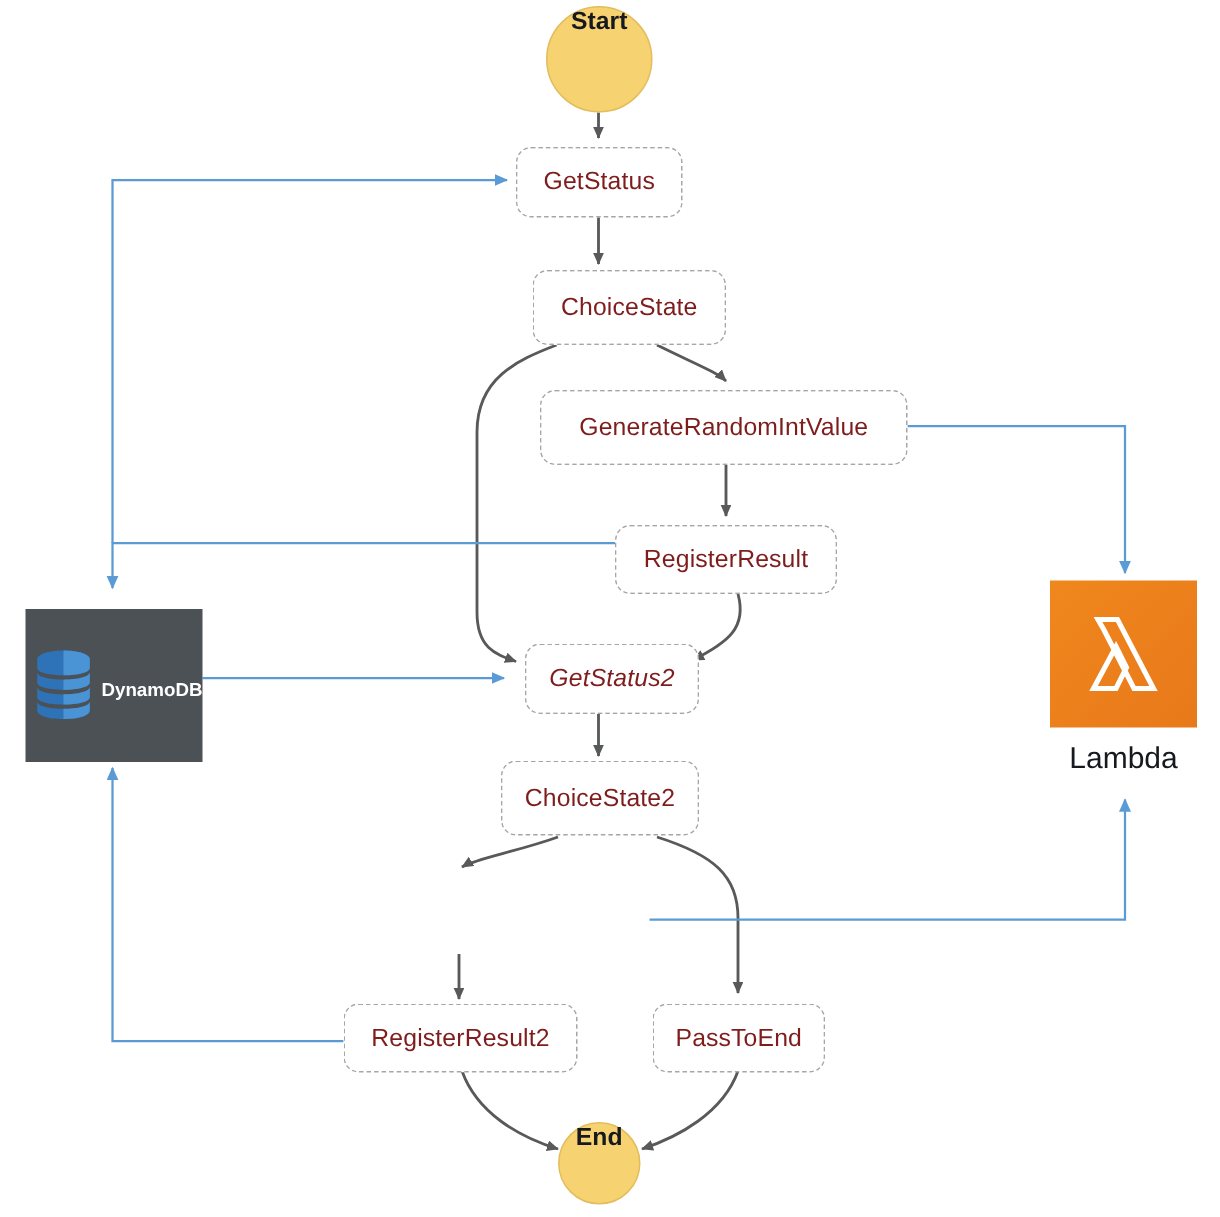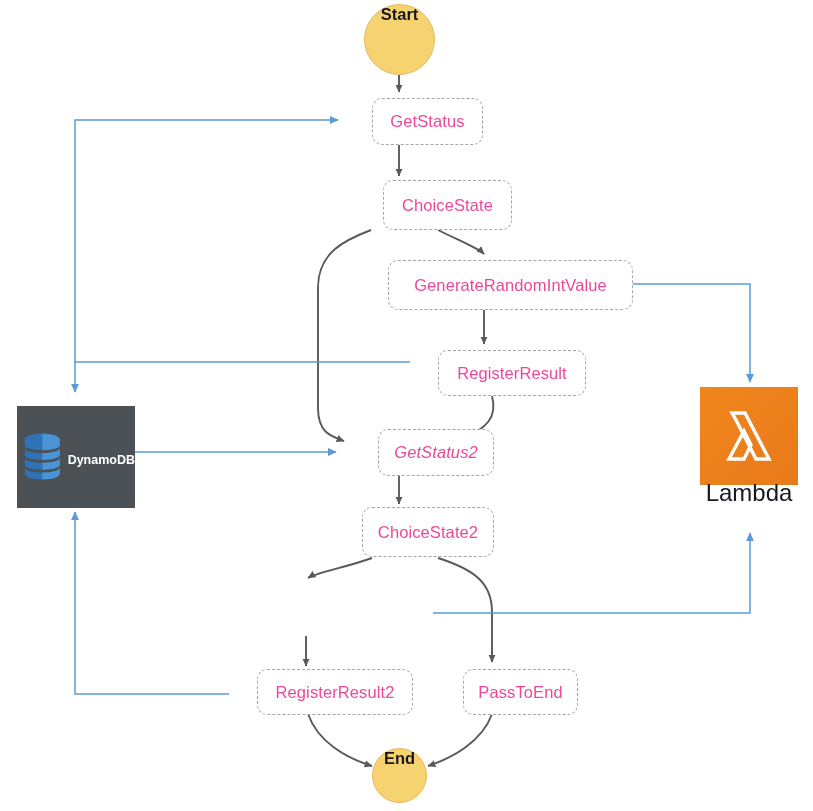--- a/index.html
+++ b/index.html
@@ -26,25 +26,24 @@
   
   .state-node {
     position: absolute;
     box-sizing: border-box;
     border: 1.6px dashed #a6a6a6;
     border-radius: 10px;
     background: #ffffff;
     display: flex;
     align-items: center;
     justify-content: center;
-    color: #ec4899;
+    color: #7f1d1d;
     font-size: 16.5px;
     letter-spacing: 0.1px;
     white-space: nowrap;
-    margin-left: 28px;
   }
   
   .terminal-node {
     position: absolute;
     box-sizing: border-box;
     border-radius: 50%;
     background: #f7d271;
     border: 1.4px solid #e3bd5c;
     display: flex;
     align-items: flex-start;
@@ -81,23 +80,23 @@
   }
   .lambda-box {
     width: 98px;
     height: 98px;
     background: linear-gradient(135deg, #f0871d 0%, #e8791a 100%);
     display: flex;
     align-items: center;
     justify-content: center;
   }
   .lambda-caption {
-    top: 92px;
+    top: 108px;
     color: #16191f;
-    font-size: 24px;
+    font-size: 20px;
   }
 </style>
 </head>
 <body>
 
 <div id="canvas">
 
   <svg id="edges" viewBox="0 0 813 811">
     <defs>
       <marker id="arrow-flow" markerWidth="9" markerHeight="9" refX="7.4" refY="3.6" orient="auto" markerUnits="userSpaceOnUse">

